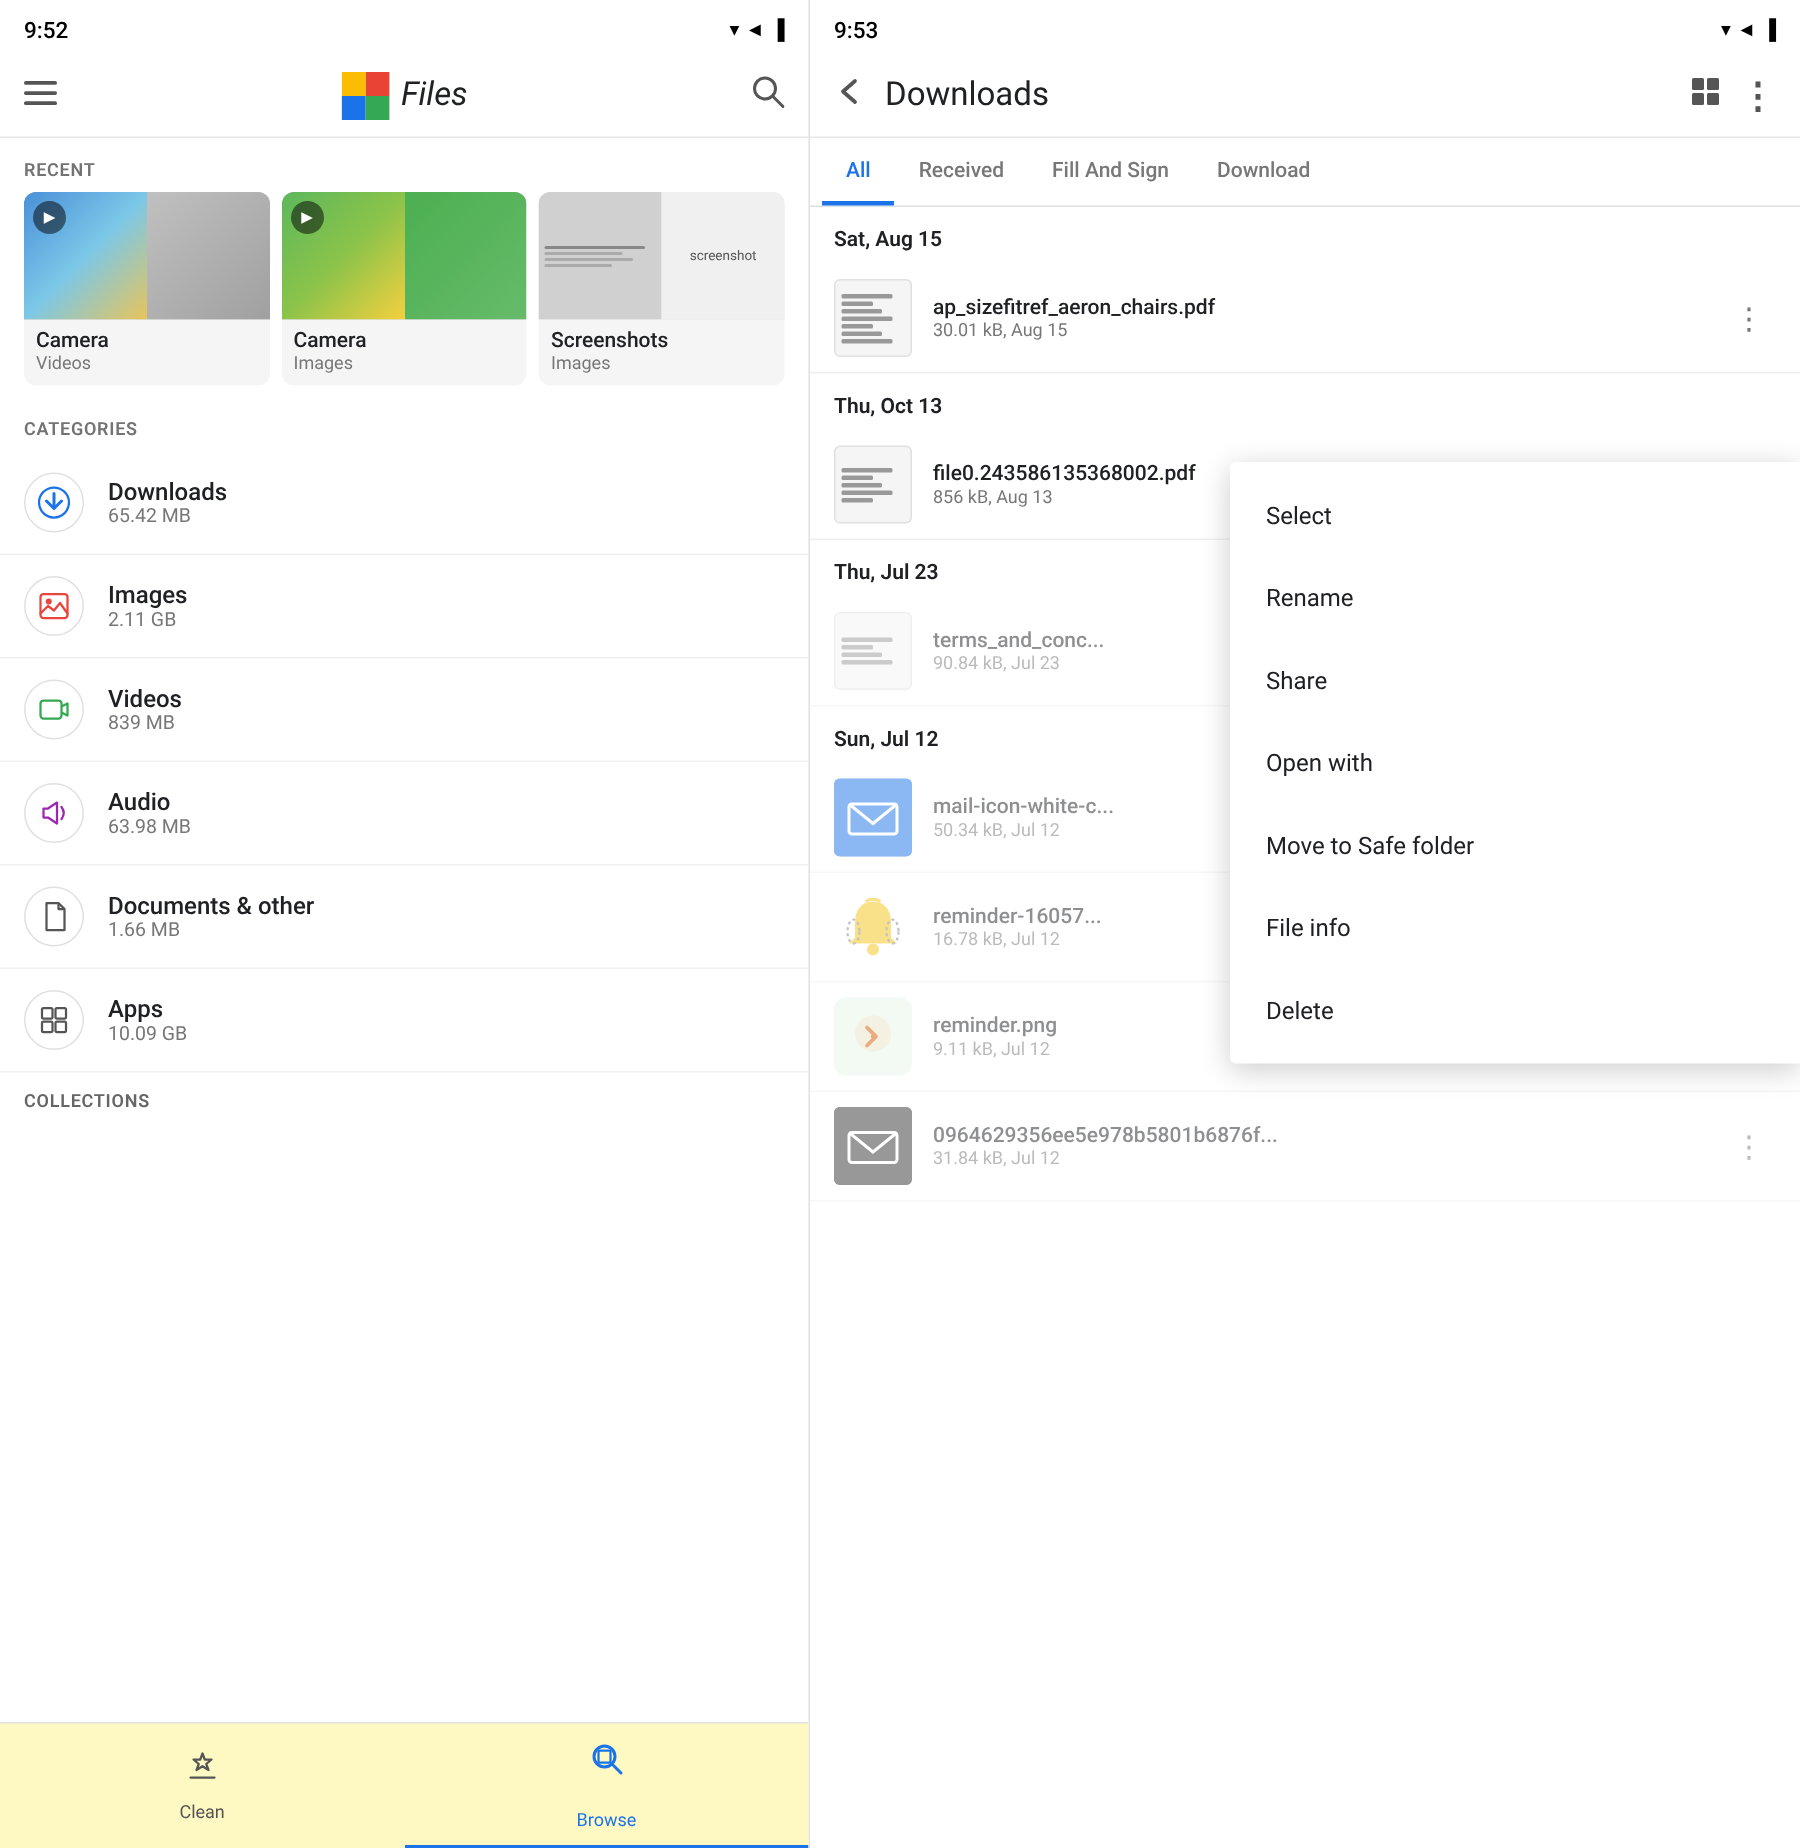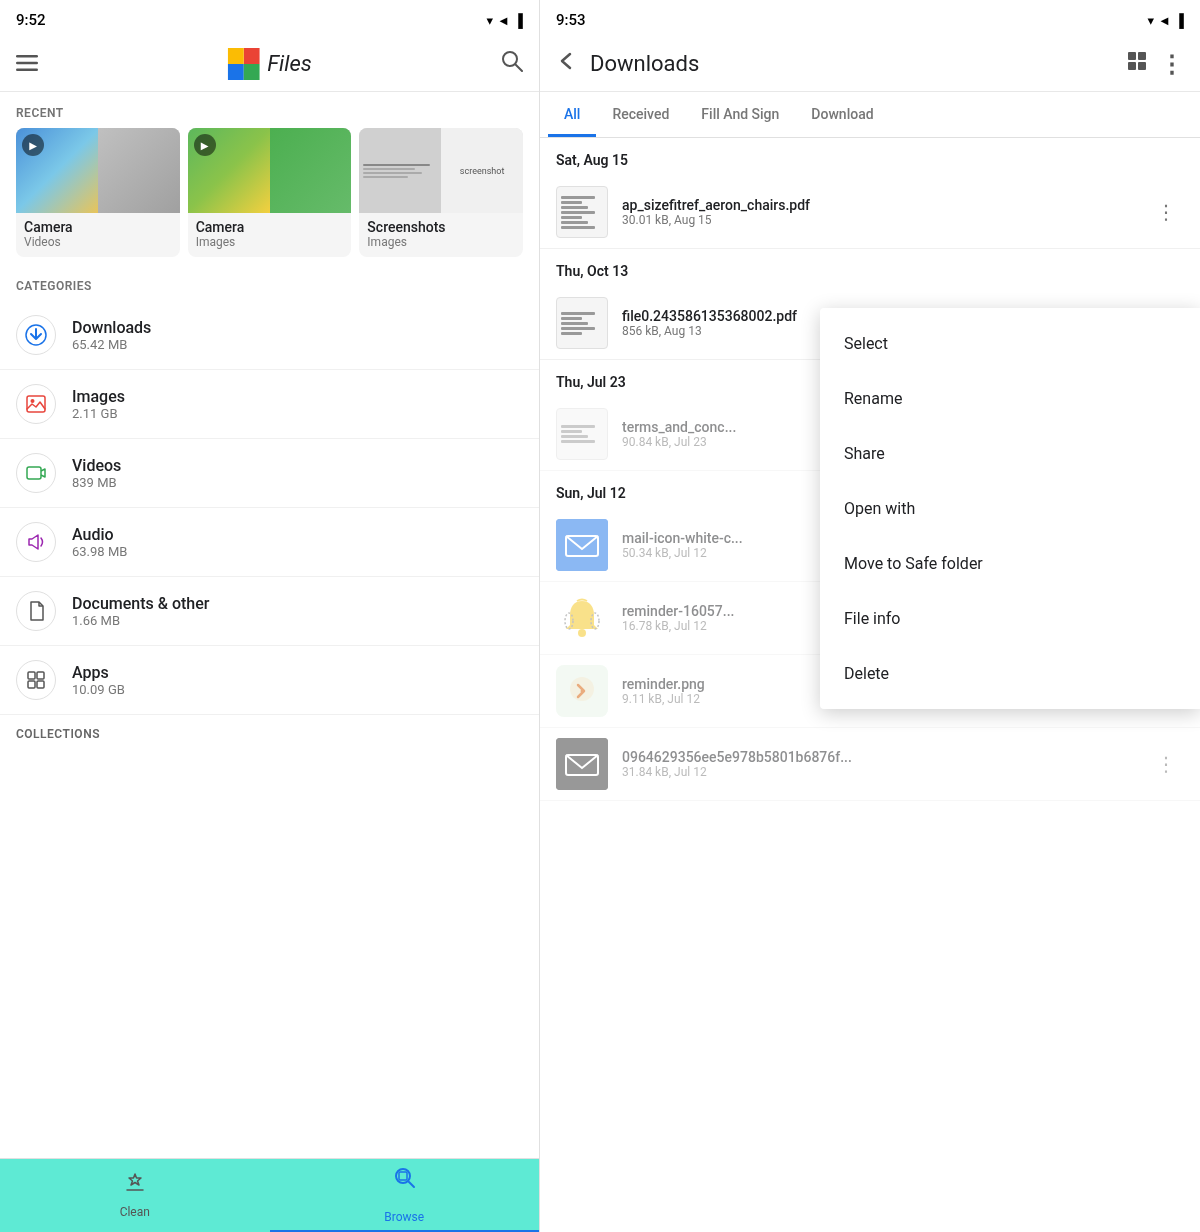--- a/index.html
+++ b/index.html
@@ -205,23 +205,23 @@
       font-size: 12px;
       font-weight: 600;
       color: #666;
       padding: 12px 16px 6px;
       letter-spacing: 0.5px;
     }
 
     
     .bottom-nav {
       display: flex;
-      height: 74px;
+      height: 84px;
       border-top: 1px solid #e0e0e0;
-      background: #5eead4;
+      background: #fef9c3;
     }
     .nav-item {
       flex: 1;
       display: flex;
       flex-direction: column;
       align-items: center;
       justify-content: center;
       gap: 4px;
       cursor: pointer;
     }

